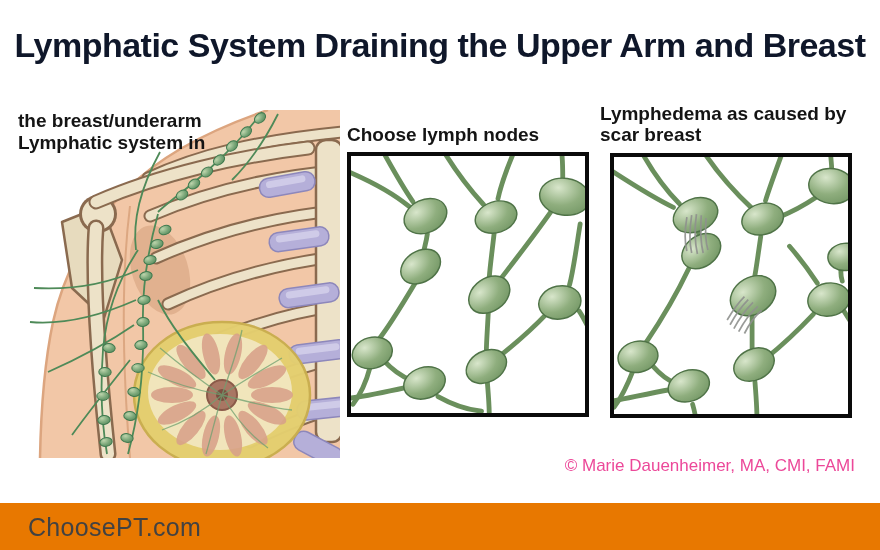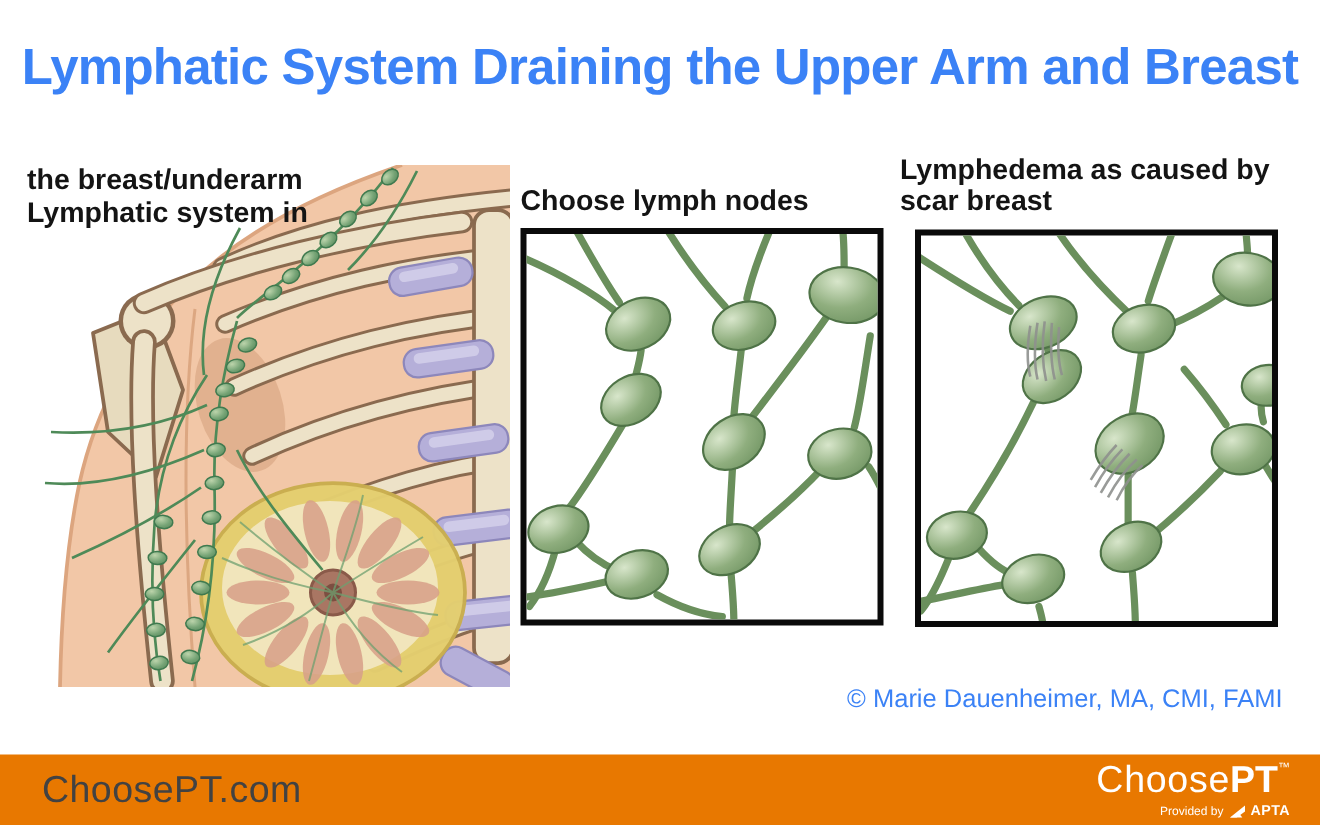--- a/index.html
+++ b/index.html
@@ -1,31 +1,31 @@
 <!DOCTYPE html>
 <html><head>
 <meta charset="utf-8">
 <style>
   html,body{margin:0;padding:0;background:#ffffff;}
   .page{position:relative;width:880px;height:550px;background:#ffffff;overflow:hidden;
         font-family:"Liberation Sans","DejaVu Sans",sans-serif;}
   .main-title{position:absolute;top:26px;left:0;width:880px;text-align:center;
-        font-size:34px;font-weight:bold;letter-spacing:-0.5px;color:#3b82f6;white-space:nowrap;}
+        font-size:34px;font-weight:bold;letter-spacing:-0.5px;color:#0f172a;white-space:nowrap;}
   
   .anatomy-panel{position:absolute;left:10px;top:110px;width:330px;height:348px;}
   .anatomy-label{position:absolute;left:8px;top:0;z-index:2;font-size:19px;font-weight:bold;
         line-height:1.18;color:#141414;}
   .anatomy-panel svg{position:absolute;left:0;top:0;}
   
   .panel{position:absolute;text-align:left;}
   .panel-normal{left:347px;top:124px;width:242px;}
   .panel-lymphedema{left:600px;top:103px;width:262px;}
   .panel-title{font-size:19px;font-weight:bold;line-height:1.12;color:#141414;margin:0 0 7px 0;}
   .node-box{margin:0 auto;width:234px;height:257px;border:4px solid #0a0a0a;background:#ffffff;}
-  .credit{position:absolute;top:456px;right:25px;font-size:17px;color:#3b82f6;}
+  .credit{position:absolute;top:456px;right:25px;font-size:17px;color:#ec4899;}
   
   .footer{position:absolute;left:0;top:503px;width:880px;height:47px;background:#e87800;}
   .footer-site{position:absolute;left:28px;top:50%;transform:translateY(-50%);
         font-size:25px;color:#424242;letter-spacing:0.3px;font-weight:500;}
   .footer-logo{position:absolute;right:20px;top:5px;text-align:right;color:#ffffff;line-height:1;}
   .logo-main{font-size:25px;white-space:nowrap;}
   .logo-choose{font-weight:300;letter-spacing:0.5px;}
   .logo-pt{font-weight:bold;}
   .logo-tm{font-size:8px;vertical-align:top;}
   .provided-row{margin-top:3px;font-size:8px;display:flex;align-items:center;justify-content:flex-end;gap:3px;}
@@ -295,26 +295,15 @@
           <path d="M136,182 C141,172 147,164 154,158"></path>
         </g>
       </svg>
     </div>
   </div>
 
   <div class="credit">© Marie Dauenheimer, MA, CMI, FAMI</div>
 
   <div class="footer">
     <div class="footer-site">ChoosePT.com</div>
-    <div class="footer-logo">
-      <div class="logo-main"><span class="logo-choose">Choose</span><span class="logo-pt">PT</span><span class="logo-tm">™</span></div>
-      <div class="provided-row">
-        <span>Provided by</span>
-        <svg width="12" height="10" viewBox="0 0 12 10">
-          <path d="M1,9 L11,1 L11,5 L5.5,9 Z" fill="#ffffff"></path>
-          <path d="M1,9 L7,6.2 L9.2,9 Z" fill="#ffffff"></path>
-        </svg>
-        <span class="apta-name">APTA</span>
-      </div>
-    </div>
   </div>
 
 </div>
 
 </body></html>

